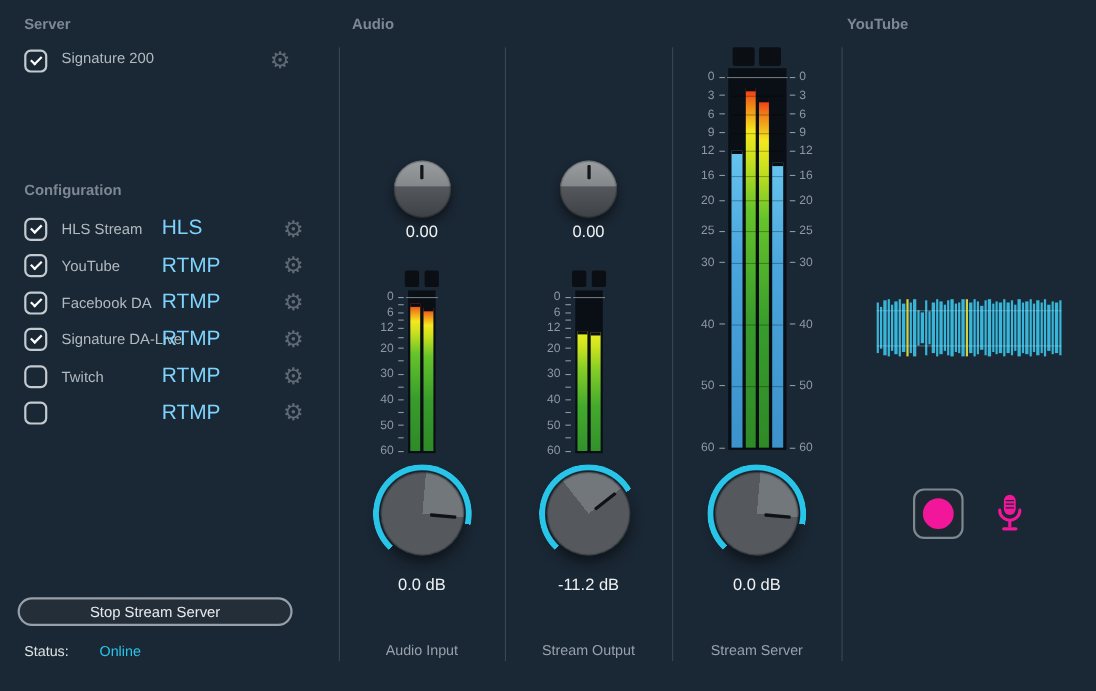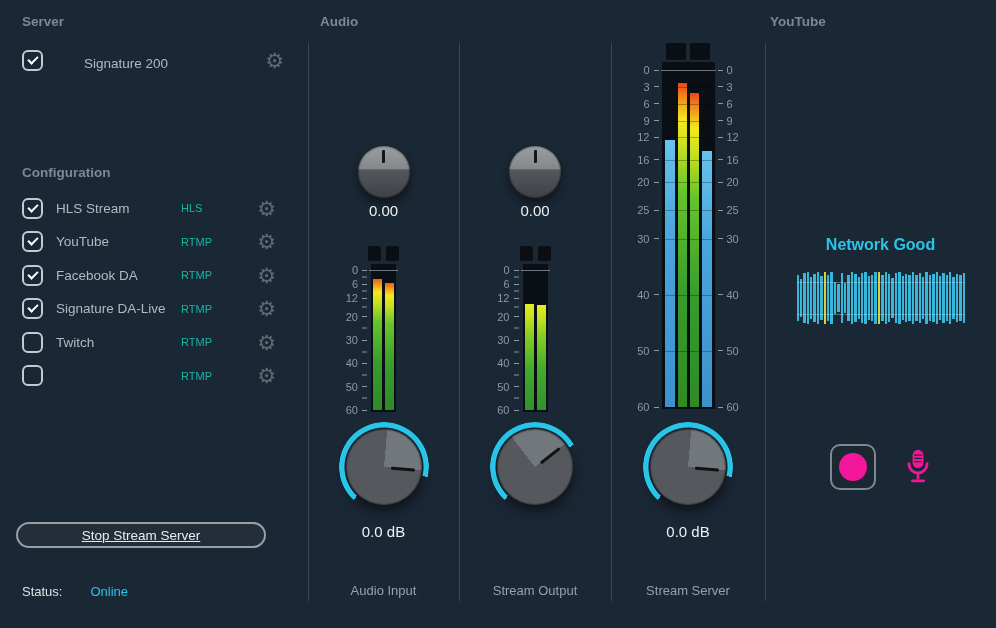--- a/index.html
+++ b/index.html
@@ -6,32 +6,32 @@
   body {
     width:996px; height:628px; position:relative; overflow:hidden;
     background:#1a2734; font-family:"Liberation Sans", sans-serif;
     color:#c6ccd1; -webkit-font-smoothing:antialiased;
   }
   .section-title { position:absolute; top:14px; font-size:13.5px; font-weight:bold; color:#7d8893; }
   .divider { position:absolute; top:43px; height:558px; width:1px; background:rgba(148,166,180,0.26); }
 
   
   .left-panel { position:absolute; left:0; top:0; width:300px; height:628px; }
-  .server-row { position:absolute; left:22px; right:16px; top:45px; height:26px; display:flex; align-items:flex-end;gap:28px; }
+  .server-row { position:absolute; left:22px; right:36px; top:45px; height:26px; display:flex; align-items:flex-start; }
   .checkbox { width:21px; height:21px; border:2px solid #c3cad0; border-radius:6px; box-sizing:border-box; position:relative; flex:none; cursor:pointer; background:transparent; }
   .checkbox.checked::after { content:''; position:absolute; left:3.5px; top:4px; width:8px; height:4px; border-left:2px solid #ffffff; border-bottom:2px solid #ffffff; transform:rotate(-45deg); }
   .row-label { margin-left:13px; font-size:13.5px; color:#b2bac0; }
   .gear { font-size:21px; color:#5f6a74; line-height:1; cursor:pointer; margin-left:auto; }
   #config-rows { position:absolute; left:22px; right:24px; top:195px; }
   .cfg-row { height:26px; margin-bottom:7.5px; display:flex; align-items:center; position:relative; }
-  .cfg-proto { position:absolute; left:159px; font-size:11px; color:#14b8a6; }
+  .cfg-proto { position:absolute; left:125px; font-size:19px; color:#7dd3fc; }
   .cfg-row .gear { margin-left:auto; }
   .select { position:absolute; top:499px; left:16px; width:250px; height:24px; background:#27343f; border:1px solid #8f99a1; border-radius:4px; display:flex; align-items:center; padding:0 13px; box-sizing:border-box; color:#99a3ab; font-size:13px; cursor:pointer; }
   .chev { margin-left:auto; width:8px; height:8px; border-right:2px solid #98a2aa; border-bottom:2px solid #98a2aa; transform:rotate(45deg); margin-top:-4px; }
-  .stop-btn { position:absolute; top:522px; left:16px; width:250px; height:26px; border-radius:13px; border:2px solid #97a0a8; background:#242e39; color:#e8ebee; font-size:13.5px; font-family:inherit; cursor:pointer;text-decoration:underline; }
+  .stop-btn { position:absolute; top:543px; left:16px; width:250px; height:26px; border-radius:13px; border:2px solid #97a0a8; background:#242e39; color:#e8ebee; font-size:13.5px; font-family:inherit; cursor:pointer; }
   .status-row { position:absolute; top:584px; left:22px; font-size:13px; color:#dce1e5; }
   .status-online { color:#29c5e8; margin-left:28px; }
 
   
   .channel { position:absolute; top:0; height:628px; }
   .col-name { position:absolute; width:100%; text-align:center; top:583px; font-size:13px; color:#97a1ab; }
   .value-label { position:absolute; width:100%; text-align:center; font-size:15px; color:#eef1f3; }
 
   
   .knob { position:absolute; border-radius:50%; cursor:pointer; }
@@ -301,20 +301,21 @@
         <div class="tick left" style="top: 91.6667%;">
           <span class="dash"></span>
         </div>
         <div class="zero-line"></div>
       </div>
     </div>
   <div class="knob big" style="background: conic-gradient(from -38deg, rgb(114, 119, 123) 0deg, rgb(114, 119, 123) 90deg, rgb(85, 89, 93) 90deg, rgb(85, 89, 93) 360deg);">
     <div class="knob-arc" style="background: conic-gradient(from -137deg, rgb(41, 197, 232) 0deg, rgb(41, 197, 232) 197deg, transparent 197deg, transparent 360deg);"></div>
     <div class="pwrap" style="transform: rotate(52deg);"></div>
   </div>
+  <div class="value-label" style="top:523px">-11.2 dB</div>
   <div class="col-name">Stream Output</div>
 </section>
 
 <section class="channel" style="left:611px; width:154px">
   <div class="clips big-c">
       <span class="clip"></span>
       <span class="clip"></span>
     </div>
   <div class="meter-panel big">
       <div class="meter-inner">
@@ -442,21 +443,20 @@
     </div>
   <div class="knob big" style="background: conic-gradient(from 5deg, rgb(114, 119, 123) 0deg, rgb(114, 119, 123) 90deg, rgb(85, 89, 93) 90deg, rgb(85, 89, 93) 360deg);">
     <div class="knob-arc" style="background: conic-gradient(from -137deg, rgb(41, 197, 232) 0deg, rgb(41, 197, 232) 240deg, transparent 240deg, transparent 360deg);"></div>
     <div class="pwrap" style="transform: rotate(95deg);"></div>
   </div>
   <div class="value-label" style="top:523px">0.0 dB</div>
   <div class="col-name">Stream Server</div>
 </section>
 
 <section class="channel" style="left:765px; width:231px">
-  <div class="network">Network Good</div>
   <div class="waveform" id="waveform">
     <div class="wline" style="top:20%"></div>
     <div class="wline" style="top:80%"></div>
   <div class="wbar" style="height: 88%;"></div>
       <div class="wbar" style="height: 72%;"></div>
       <div class="wbar" style="height: 95%;"></div>
       <div class="wbar" style="height: 100%;"></div>
       <div class="wbar" style="height: 80%;"></div>
       <div class="wbar" style="height: 92%;"></div>
       <div class="wbar" style="height: 100%;"></div>

